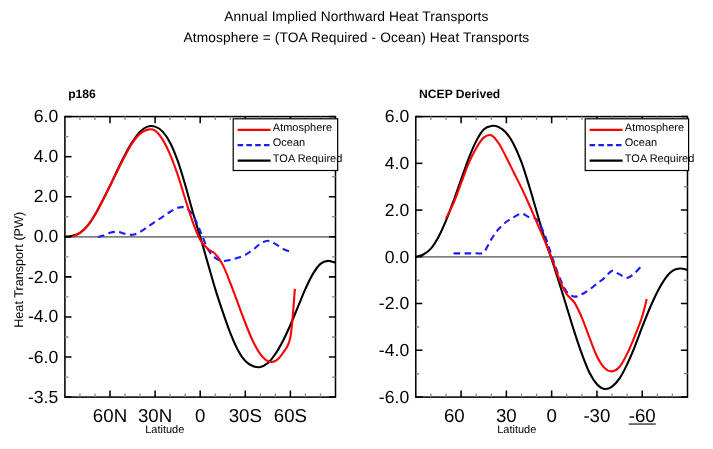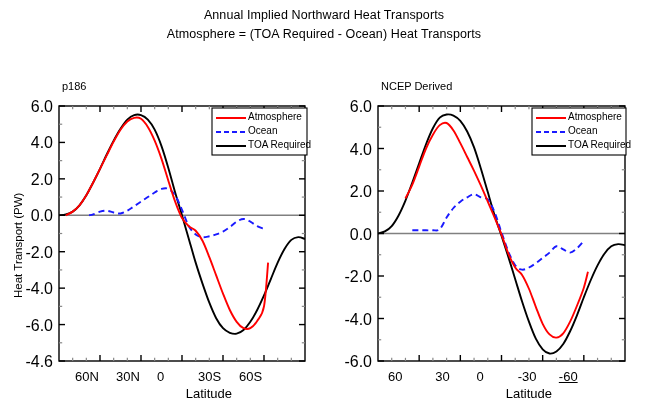--- a/index.html
+++ b/index.html
@@ -30,44 +30,45 @@
   .title-line1, .title-line2 {
     font-size: 12.5px;
     letter-spacing: 0.1px;
     color: #000;
   }
   .panel-label {
     position: absolute;
     font-size: 11px;
     color: #000;
     white-space: nowrap;
+    font-weight: bold;
   }
   .axis-title-x {
     position: absolute;
-    font-size: 13px;
-    text-align: right;
+    font-size: 10px;
+    text-align: left;
     white-space: nowrap;
   }
   .axis-title-y {
     position: absolute;
     font-size: 11.5px;
     white-space: nowrap;
     transform-origin: 0 0;
     transform: rotate(-90deg);
   }
   .tick-label-y {
     position: absolute;
     font-size: 16px;
     text-align: right;
     white-space: nowrap;
   }
   .tick-label-x {
     position: absolute;
-    font-size: 13px;
-    text-align: left;
+    font-size: 17px;
+    text-align: center;
     white-space: nowrap;
   }
   .legend-text {
     position: absolute;
     font-size: 10px;
     white-space: nowrap;
   }
   svg { display:block; }
 </style>
 </head>
@@ -256,21 +257,21 @@
   </svg>
 
   <div id="ticklabels-left">
       <div class="tick-label-y" style="left: 15px; top: 98px; width: 38px;">6.0</div>
       <div class="tick-label-y" style="left: 15px; top: 134.429px; width: 38px;">4.0</div>
       <div class="tick-label-y" style="left: 15px; top: 170.857px; width: 38px;">2.0</div>
       <div class="tick-label-y" style="left: 15px; top: 207.286px; width: 38px;">0.0</div>
       <div class="tick-label-y" style="left: 15px; top: 243.714px; width: 38px;">-2.0</div>
       <div class="tick-label-y" style="left: 15px; top: 280.143px; width: 38px;">-4.0</div>
       <div class="tick-label-y" style="left: 15px; top: 316.571px; width: 38px;">-6.0</div>
-      <div class="tick-label-y" style="left: 15px; top: 353px; width: 38px;">-4.6</div>
+      <div class="tick-label-y" style="left: 15px; top: 353px; width: 38px;">-3.5</div>
       <div class="tick-label-x" style="left: 75px; top: 369px; width: 50px;">60N</div>
       <div class="tick-label-x" style="left: 116px; top: 369px; width: 50px;">30N</div>
       <div class="tick-label-x" style="left: 157px; top: 369px; width: 50px;">0</div>
       <div class="tick-label-x" style="left: 198px; top: 369px; width: 50px;">30S</div>
       <div class="tick-label-x" style="left: 239px; top: 369px; width: 50px;">60S</div>
     </div>
   <div id="ticklabels-right">
       <div class="tick-label-y" style="left: 334px; top: 98px; width: 38px;">6.0</div>
       <div class="tick-label-y" style="left: 334px; top: 140.5px; width: 38px;">4.0</div>
       <div class="tick-label-y" style="left: 334px; top: 183px; width: 38px;">2.0</div>

